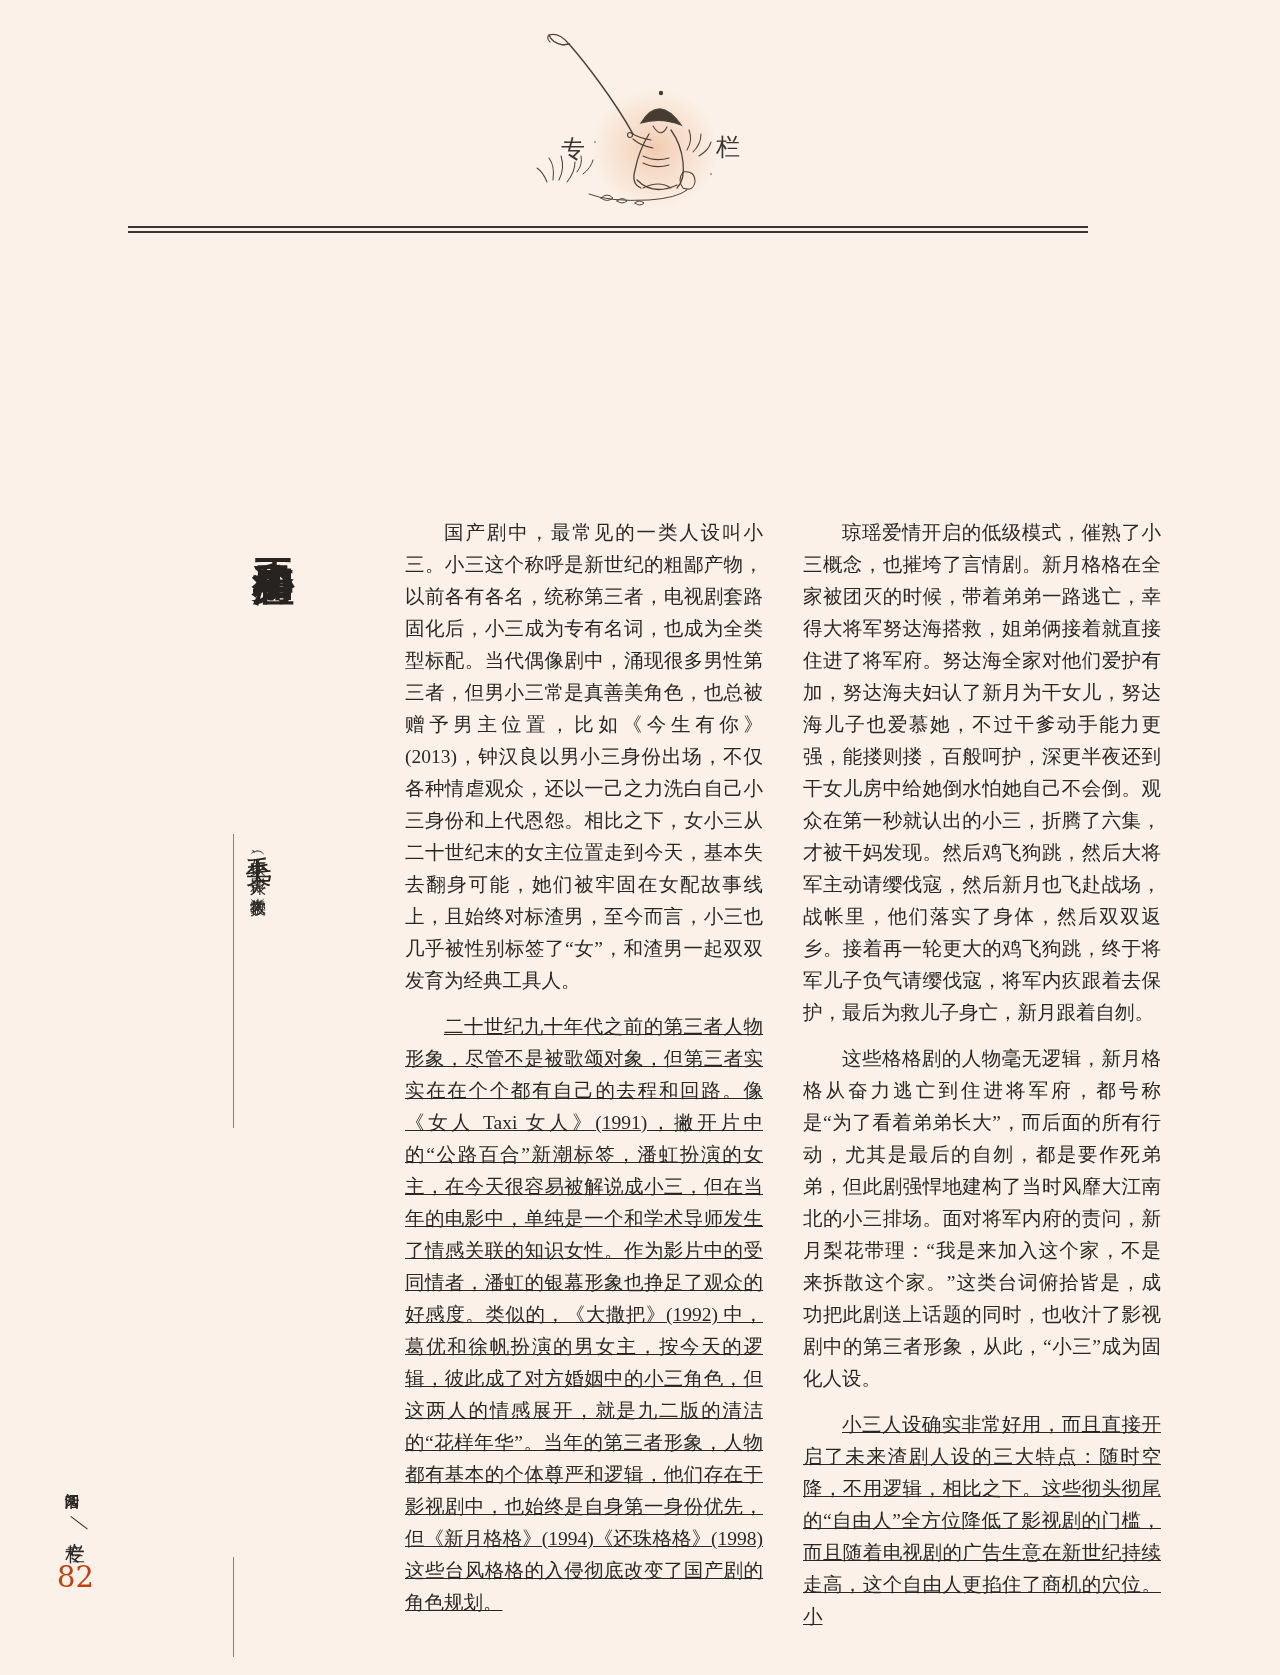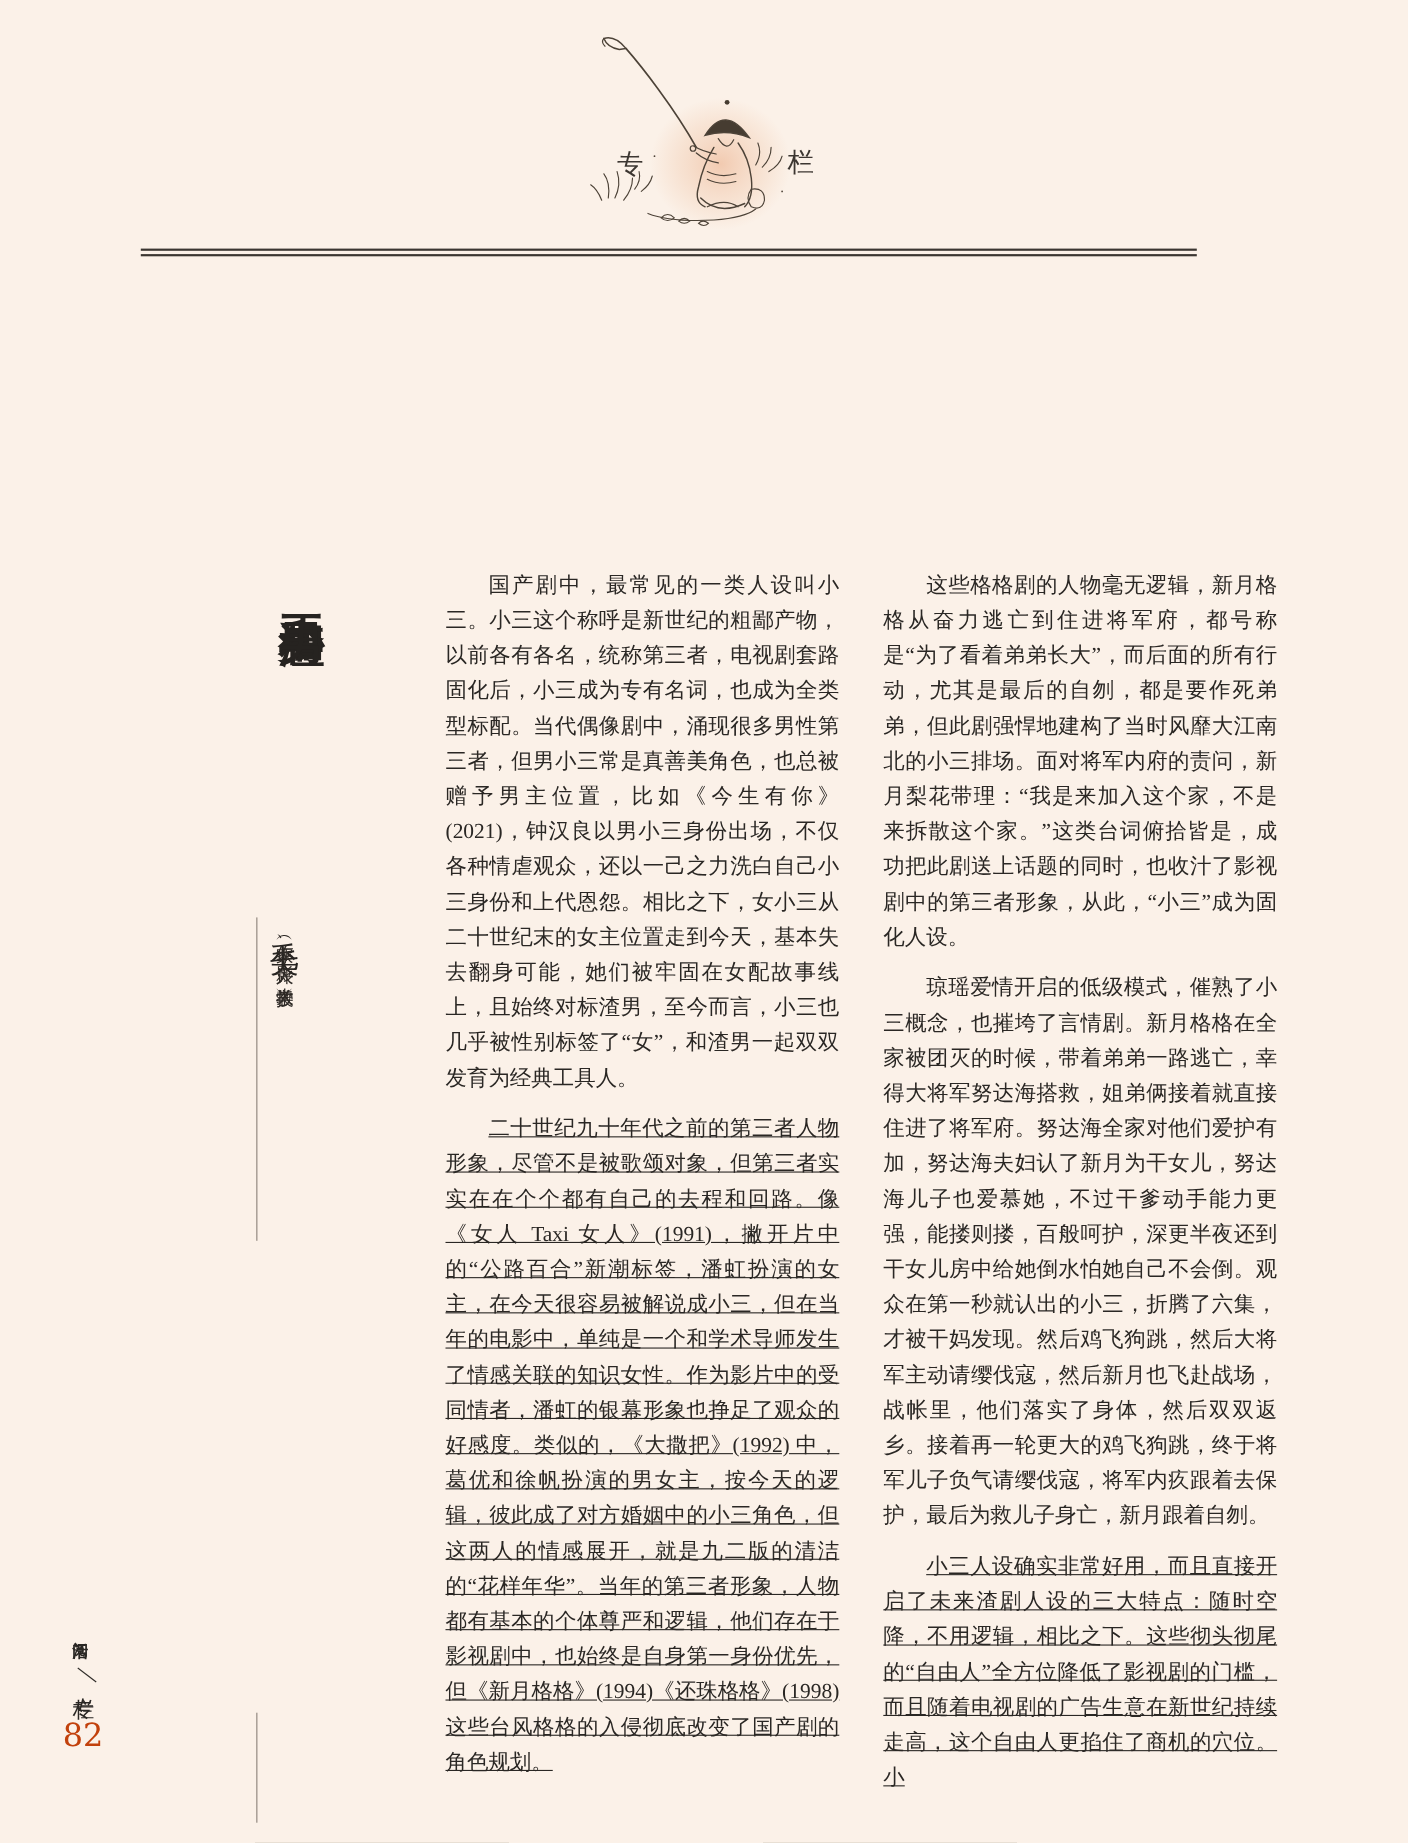--- a/index.html
+++ b/index.html
@@ -99,27 +99,27 @@
   <div class="double-rule"></div>
 
   <h1 class="title v">小三和渣男</h1>
 
   <div class="author-rule"></div>
   <div class="author-wrap v">
     <span class="author-name">毛尖</span><span class="author-note">（作家、影评人、大学教授）</span>
   </div>
 
   <div class="col col1">
-    <p>国产剧中，最常见的一类人设叫小三。小三这个称呼是新世纪的粗鄙产物，以前各有各名，统称第三者，电视剧套路固化后，小三成为专有名词，也成为全类型标配。当代偶像剧中，涌现很多男性第三者，但男小三常是真善美角色，也总被赠予男主位置，比如《今生有你》(2021)，钟汉良以男小三身份出场，不仅各种情虐观众，还以一己之力洗白自己小三身份和上代恩怨。相比之下，女小三从二十世纪末的女主位置走到今天，基本失去翻身可能，她们被牢固在女配故事线上，且始终对标渣男，至今而言，小三也几乎被性别标签了“女”，和渣男一起双双发育为经典工具人。</p>
+    <p>国产剧中，最常见的一类人设叫小三。小三这个称呼是新世纪的粗鄙产物，以前各有各名，统称第三者，电视剧套路固化后，小三成为专有名词，也成为全类型标配。当代偶像剧中，涌现很多男性第三者，但男小三常是真善美角色，也总被赠予男主位置，比如《今生有你》(2013)，钟汉良以男小三身份出场，不仅各种情虐观众，还以一己之力洗白自己小三身份和上代恩怨。相比之下，女小三从二十世纪末的女主位置走到今天，基本失去翻身可能，她们被牢固在女配故事线上，且始终对标渣男，至今而言，小三也几乎被性别标签了“女”，和渣男一起双双发育为经典工具人。</p>
     <p>二十世纪九十年代之前的第三者人物形象，尽管不是被歌颂对象，但第三者实实在在个个都有自己的去程和回路。像《女人 Taxi 女人》(1991)，撇开片中的“公路百合”新潮标签，潘虹扮演的女主，在今天很容易被解说成小三，但在当年的电影中，单纯是一个和学术导师发生了情感关联的知识女性。作为影片中的受同情者，潘虹的银幕形象也挣足了观众的好感度。类似的，《大撒把》(1992) 中，葛优和徐帆扮演的男女主，按今天的逻辑，彼此成了对方婚姻中的小三角色，但这两人的情感展开，就是九二版的清洁的“花样年华”。当年的第三者形象，人物都有基本的个体尊严和逻辑，他们存在于影视剧中，也始终是自身第一身份优先，但《新月格格》(1994)《还珠格格》(1998) 这些台风格格的入侵彻底改变了国产剧的角色规划。</p>
   </div>
 
   <div class="col col2">
+    <p>琼瑶爱情开启的低级模式，催熟了小三概念，也摧垮了言情剧。新月格格在全家被团灭的时候，带着弟弟一路逃亡，幸得大将军努达海搭救，姐弟俩接着就直接住进了将军府。努达海全家对他们爱护有加，努达海夫妇认了新月为干女儿，努达海儿子也爱慕她，不过干爹动手能力更强，能搂则搂，百般呵护，深更半夜还到干女儿房中给她倒水怕她自己不会倒。观众在第一秒就认出的小三，折腾了六集，才被干妈发现。然后鸡飞狗跳，然后大将军主动请缨伐寇，然后新月也飞赴战场，战帐里，他们落实了身体，然后双双返乡。接着再一轮更大的鸡飞狗跳，终于将军儿子负气请缨伐寇，将军内疚跟着去保护，最后为救儿子身亡，新月跟着自刎。</p>
     <p>这些格格剧的人物毫无逻辑，新月格格从奋力逃亡到住进将军府，都号称是“为了看着弟弟长大”，而后面的所有行动，尤其是最后的自刎，都是要作死弟弟，但此剧强悍地建构了当时风靡大江南北的小三排场。面对将军内府的责问，新月梨花带理：“我是来加入这个家，不是来拆散这个家。”这类台词俯拾皆是，成功把此剧送上话题的同时，也收汁了影视剧中的第三者形象，从此，“小三”成为固化人设。</p>
-    <p>琼瑶爱情开启的低级模式，催熟了小三概念，也摧垮了言情剧。新月格格在全家被团灭的时候，带着弟弟一路逃亡，幸得大将军努达海搭救，姐弟俩接着就直接住进了将军府。努达海全家对他们爱护有加，努达海夫妇认了新月为干女儿，努达海儿子也爱慕她，不过干爹动手能力更强，能搂则搂，百般呵护，深更半夜还到干女儿房中给她倒水怕她自己不会倒。观众在第一秒就认出的小三，折腾了六集，才被干妈发现。然后鸡飞狗跳，然后大将军主动请缨伐寇，然后新月也飞赴战场，战帐里，他们落实了身体，然后双双返乡。接着再一轮更大的鸡飞狗跳，终于将军儿子负气请缨伐寇，将军内疚跟着去保护，最后为救儿子身亡，新月跟着自刎。</p>
     <p>小三人设确实非常好用，而且直接开启了未来渣剧人设的三大特点：随时空降，不用逻辑，相比之下。这些彻头彻尾的“自由人”全方位降低了影视剧的门槛，而且随着电视剧的广告生意在新世纪持续走高，这个自由人更掐住了商机的穴位。小</p>
   </div>
 
   <div class="footer-mag v">阅活</div>
   <div class="footer-slash"></div>
   <div class="footer-sec v">专栏</div>
   <div class="footer-page">82</div>
   <div class="footer-rule"></div>
 
 </div>

